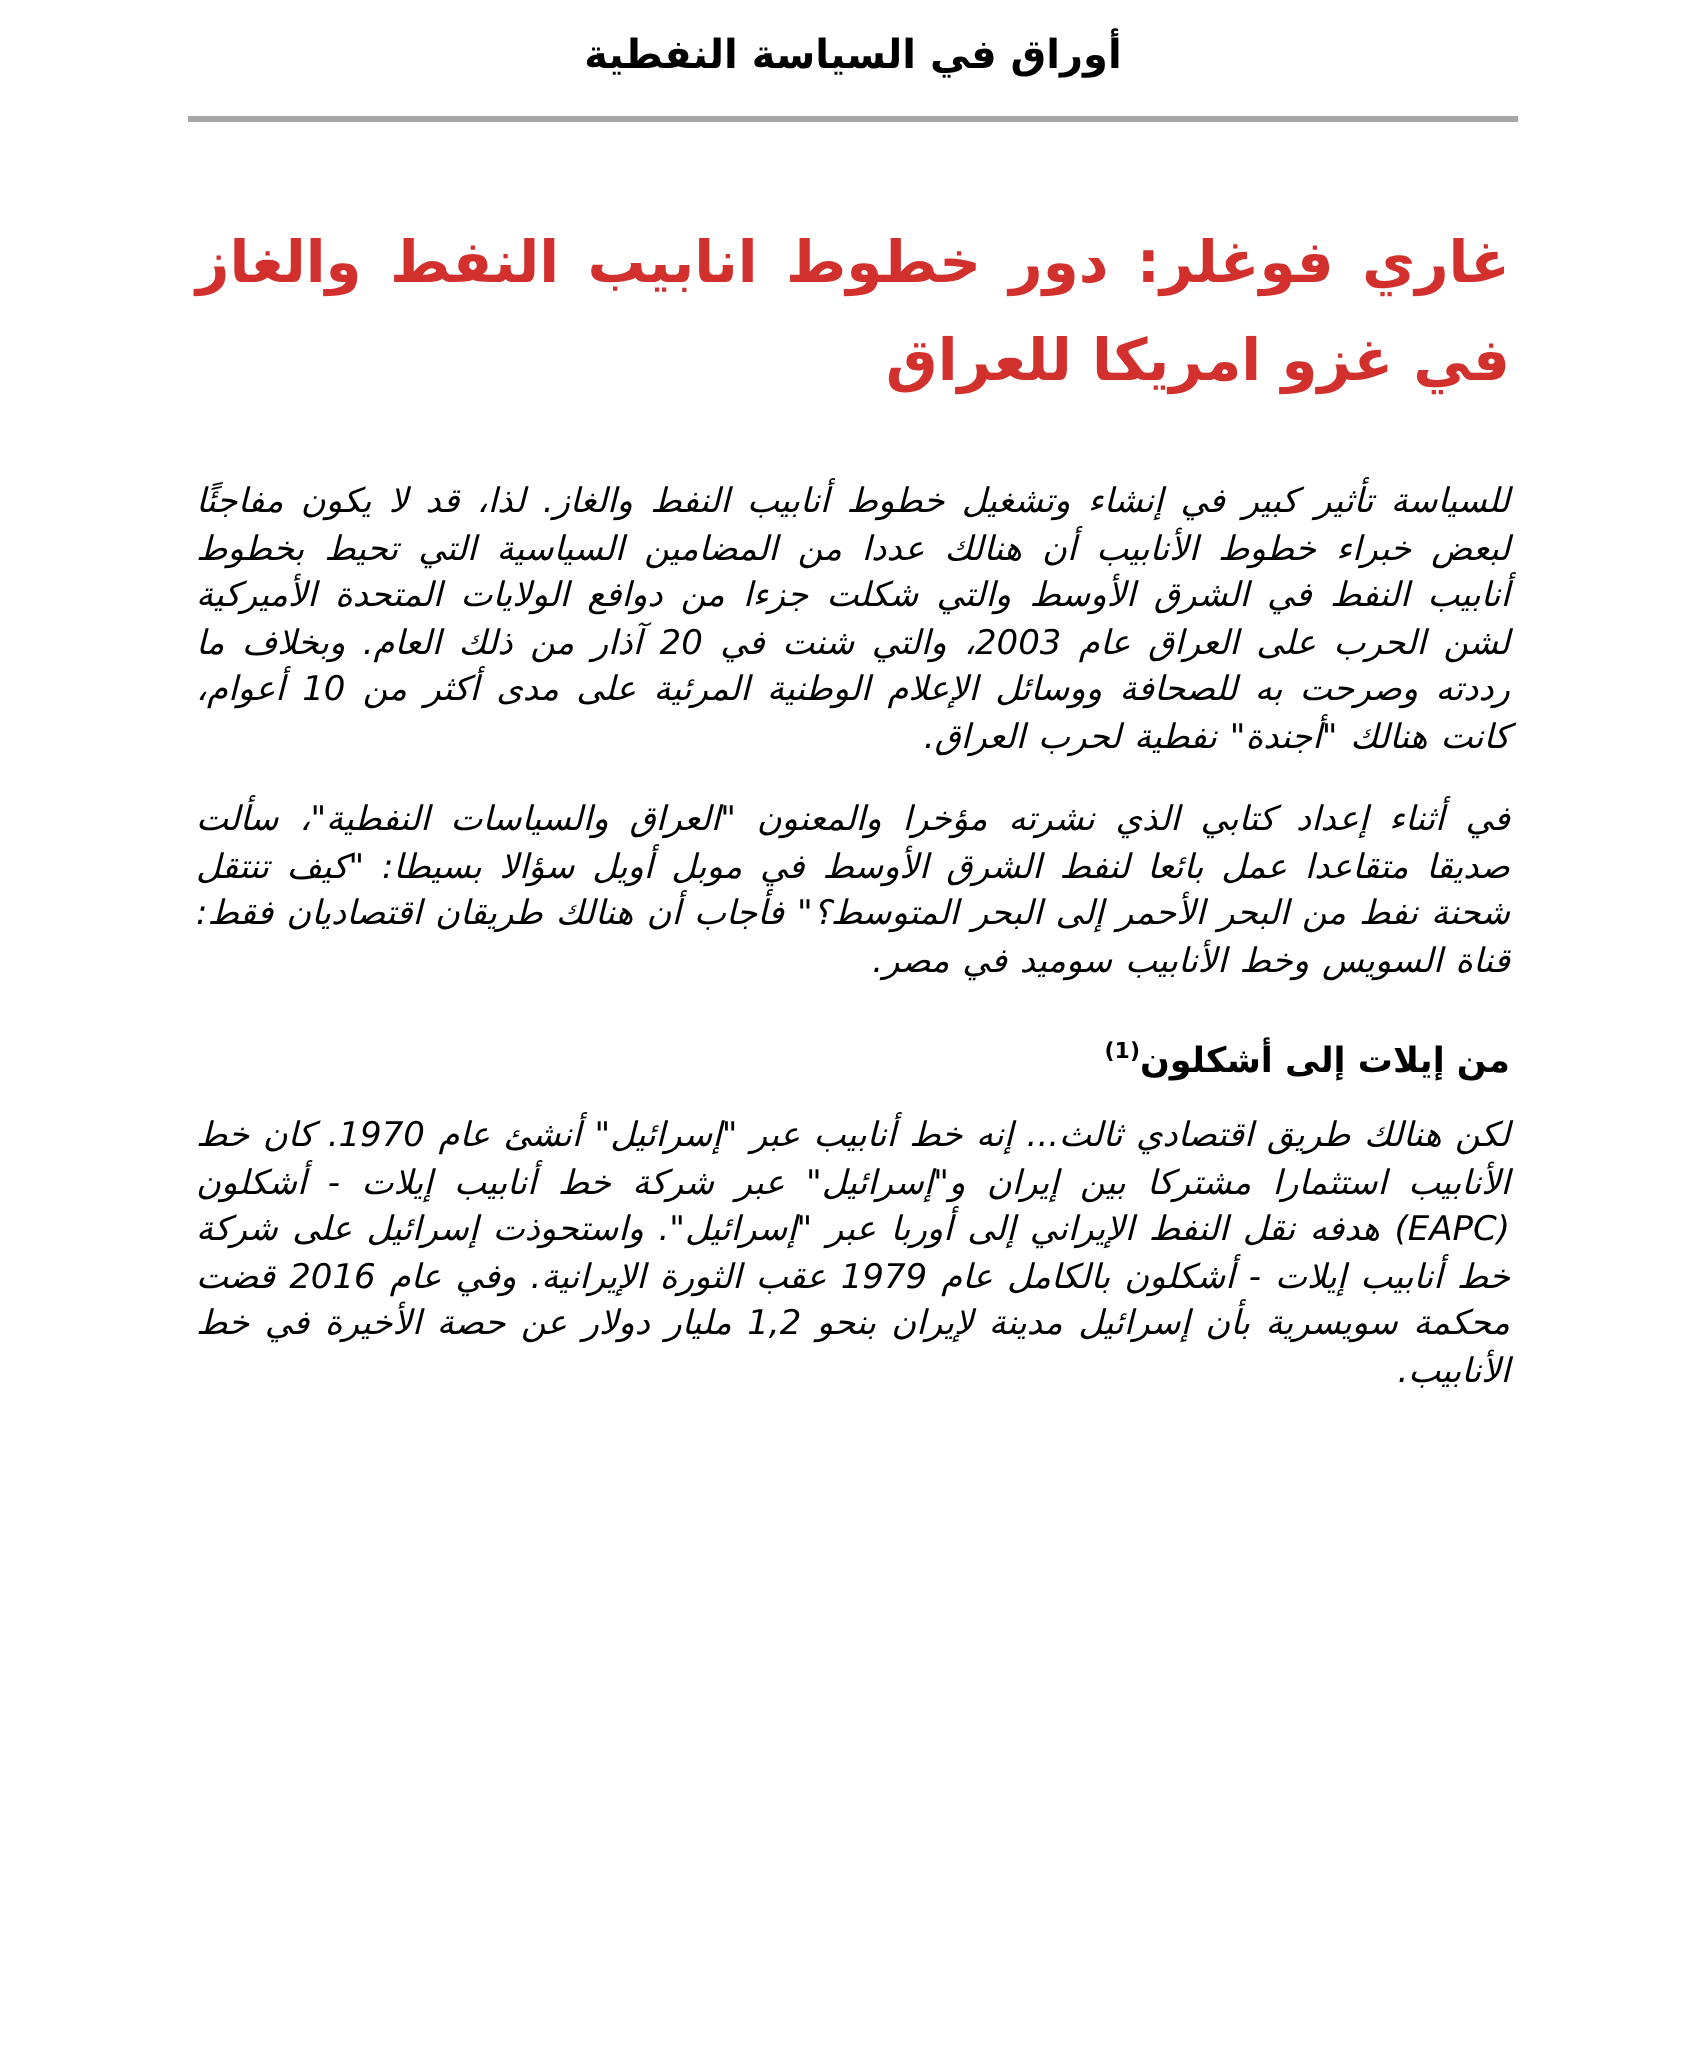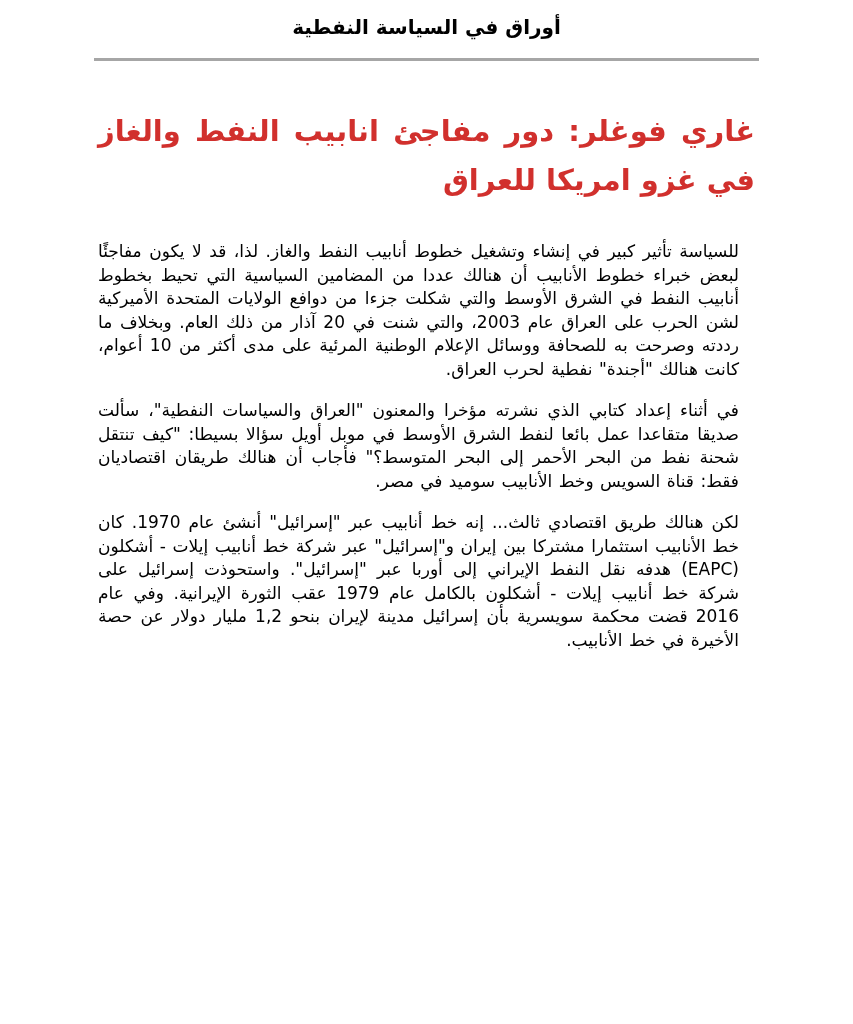--- a/index.html
+++ b/index.html
@@ -38,27 +38,28 @@
     line-height: 1.68;
     text-align: justify;
     text-align-last: right;
     -moz-text-align-last: right;
   }
   .content {
     margin-top: 36px;
     padding: 0 4px;
   }
   .content p {
-    margin: 0 16px 18px 0;
+    margin: 0 0 18px 0;
     font-size: 17px;
     line-height: 23.5px;
     text-align: justify;
     text-align-last: right;
     -moz-text-align-last: right;
     word-spacing: 1px;
+    font-style: italic;
   }
   .section-heading {
     margin: 26px 0 16px 0;
     font-size: 17.5px;
     font-weight: bold;
     text-align: right;
   }
   .section-heading sup {
     font-size: 11px;
     font-weight: bold;
@@ -66,26 +67,29 @@
 </style>
 </head>
 <body>
 
 <div class="page" style="background: rgb(255, 255, 255); color: rgb(0, 0, 0);">
 
   <div class="doc-header">أوراق في السياسة النفطية</div>
 
   <div class="rule" style="background: rgb(166, 166, 166);"></div>
 
-  <h1 class="article-title" style="color: rgb(209, 48, 45);">غاري فوغلر: دور مفاجئ انابيب النفط والغاز في غزو امريكا للعراق</h1>
+  <h1 class="article-title" style="color: rgb(209, 48, 45);">غاري فوغلر: دور خطوط انابيب النفط والغاز في غزو امريكا للعراق</h1>
 
   <div class="content">
 
     <p>للسياسة تأثير كبير في إنشاء وتشغيل خطوط أنابيب النفط والغاز. لذا، قد لا يكون مفاجئًا لبعض خبراء خطوط الأنابيب أن هنالك عددا من المضامين السياسية التي تحيط بخطوط أنابيب النفط في الشرق الأوسط والتي شكلت جزءا من دوافع الولايات المتحدة الأميركية لشن الحرب على العراق عام 2003، والتي شنت في 20 آذار من ذلك العام. وبخلاف ما رددته وصرحت به للصحافة ووسائل الإعلام الوطنية المرئية على مدى أكثر من 10 أعوام، كانت هنالك "أجندة" نفطية لحرب العراق.</p>
 
 
     <p>في أثناء إعداد كتابي الذي نشرته مؤخرا والمعنون "العراق والسياسات النفطية"، سألت صديقا متقاعدا عمل بائعا لنفط الشرق الأوسط في موبل أويل سؤالا بسيطا: "كيف تنتقل شحنة نفط من البحر الأحمر إلى البحر المتوسط؟" فأجاب أن هنالك طريقان اقتصاديان فقط: قناة السويس وخط الأنابيب سوميد في مصر.</p>
 
+    <h2 class="section-heading">
+      <span>من إيلات إلى أشكلون</span><sup dir="ltr">(1)</sup>
+    </h2>
 
     <p>لكن هنالك طريق اقتصادي ثالث... إنه خط أنابيب عبر "إسرائيل" أنشئ عام 1970. كان خط الأنابيب استثمارا مشتركا بين إيران و"إسرائيل" عبر شركة خط أنابيب إيلات - أشكلون (EAPC) هدفه نقل النفط الإيراني إلى أوربا عبر "إسرائيل". واستحوذت إسرائيل على شركة خط أنابيب إيلات - أشكلون بالكامل عام 1979 عقب الثورة الإيرانية. وفي عام 2016 قضت محكمة سويسرية بأن إسرائيل مدينة لإيران بنحو 1,2 مليار دولار عن حصة الأخيرة في خط الأنابيب.</p>
 
   </div>
 </div>
 
 </body></html>

